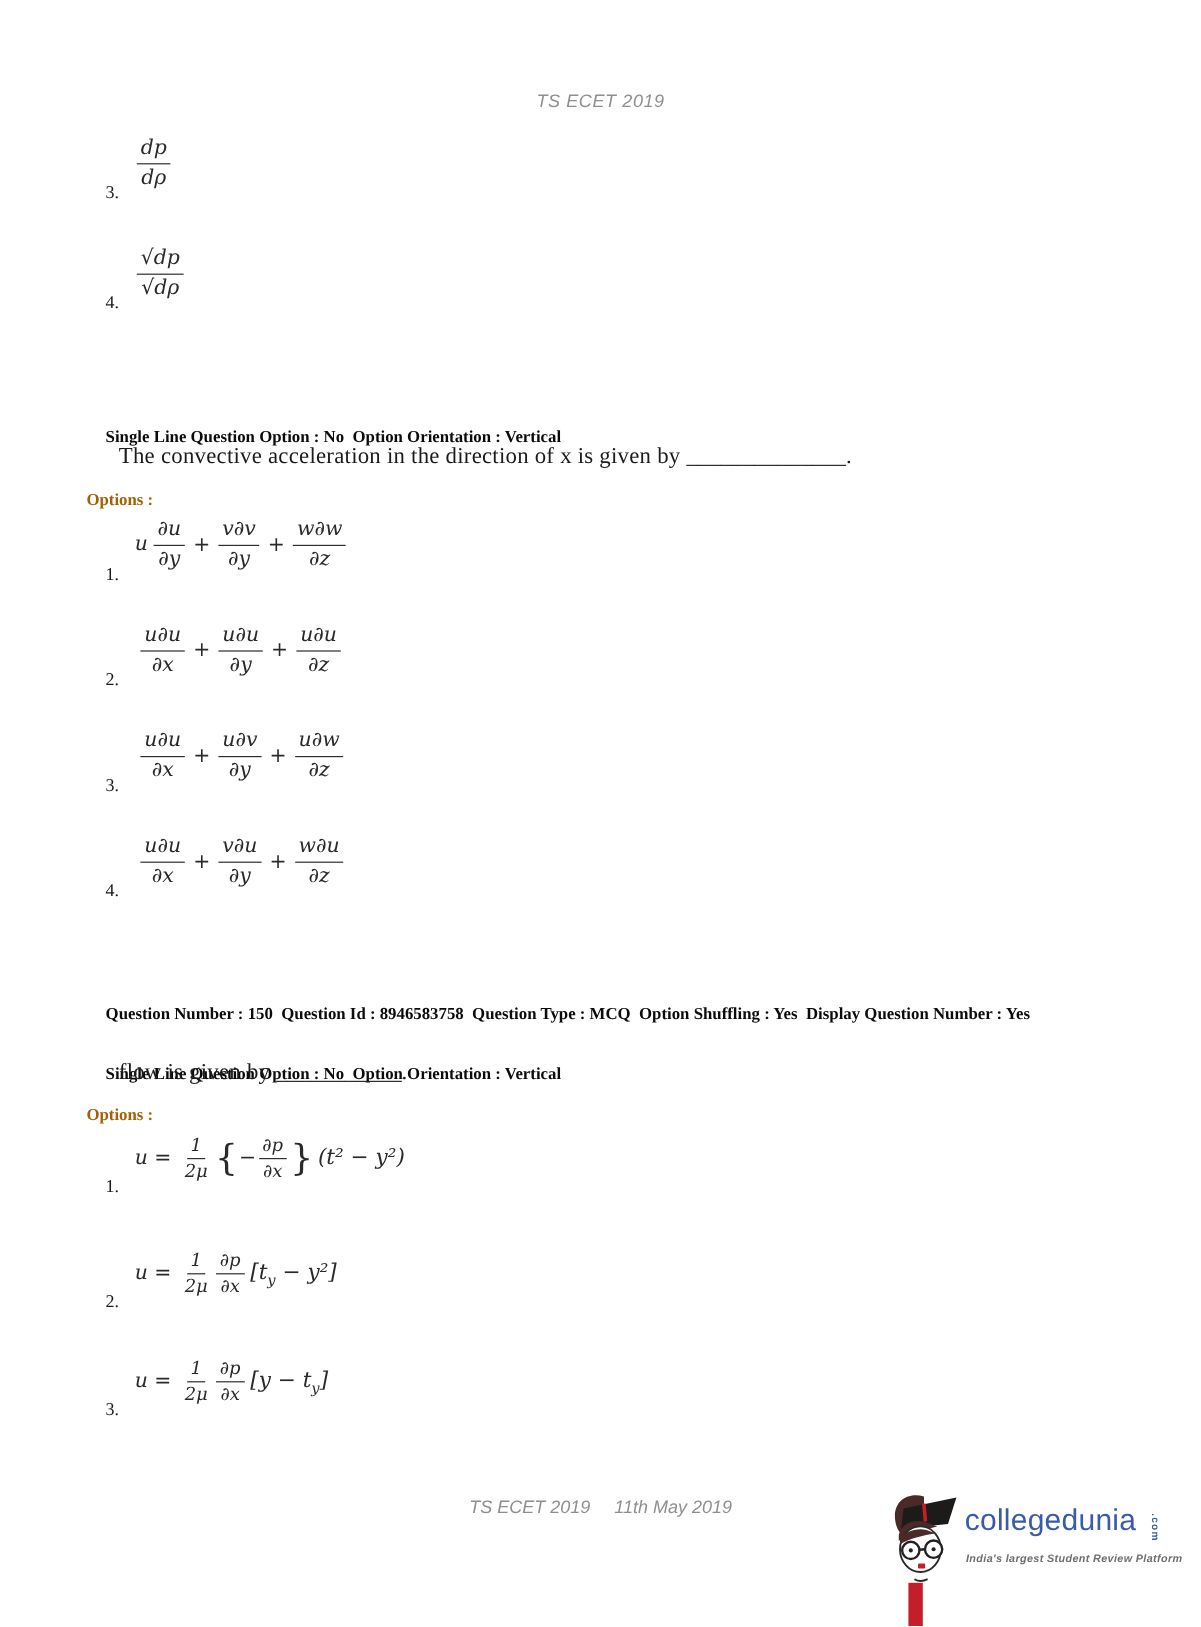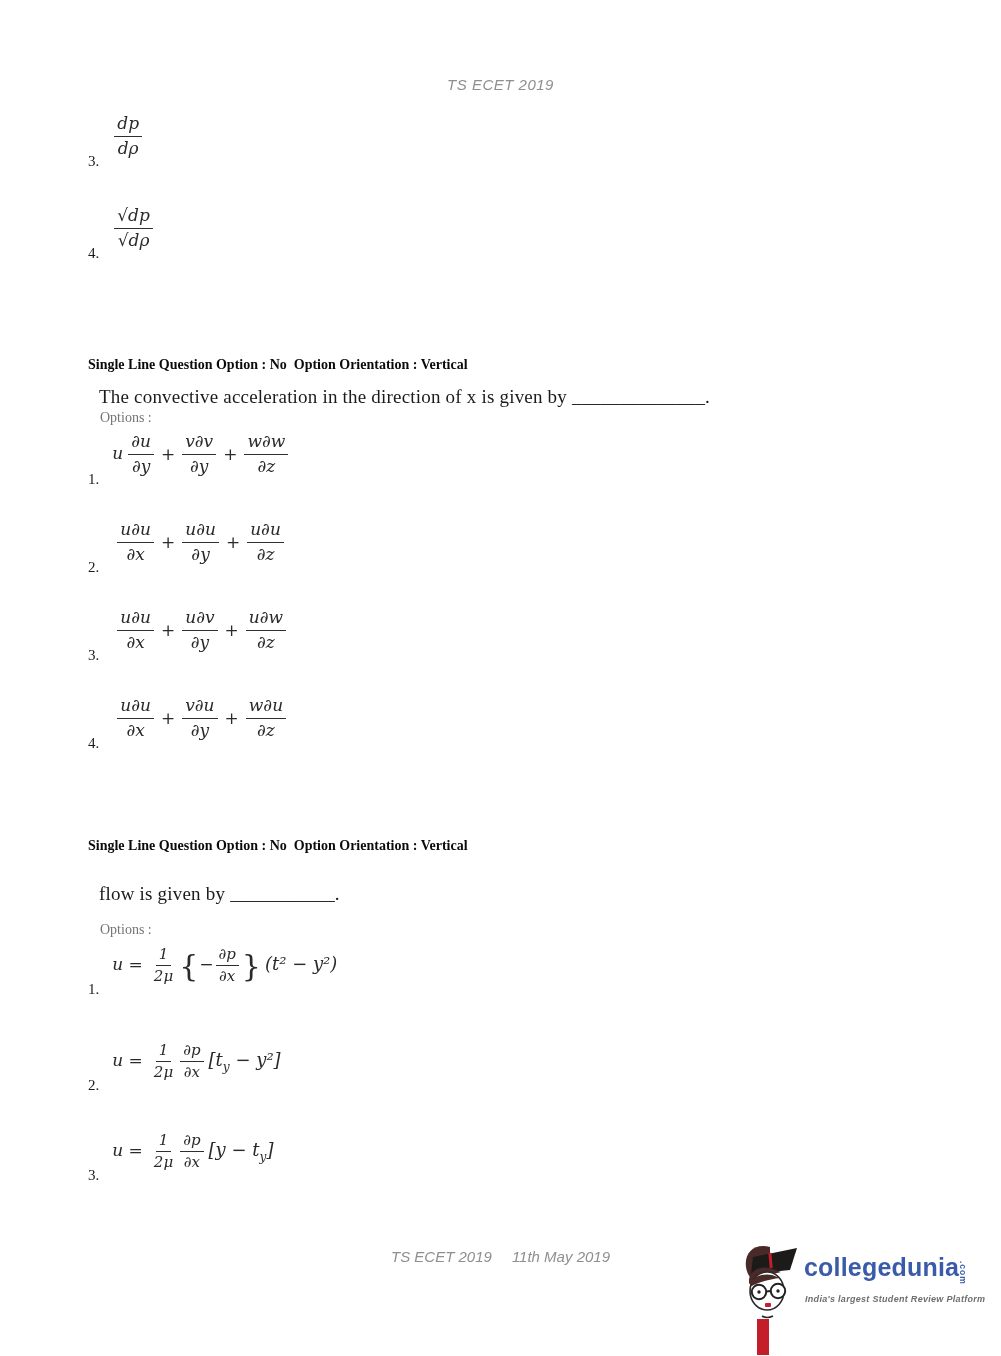--- a/index.html
+++ b/index.html
@@ -11,21 +11,21 @@
     font-family:"Liberation Sans",sans-serif;font-style:italic;font-size:15px;
     color:#8f8f8f;letter-spacing:.5px;}
 
   .meta{position:absolute;left:88px;width:820px;
     font-family:"Liberation Serif",serif;font-weight:bold;font-size:14px;
     color:#0b0b0b;line-height:16.5px;white-space:pre-wrap;}
 
   .qtext{position:absolute;left:99px;font-size:19px;color:#1b1b1b;letter-spacing:.2px;}
   .qtext .blank{letter-spacing:0;}
 
-  .opts-heading{position:absolute;left:100px;font-weight:normal;font-size:14px;color:#737373;}
+  .opts-heading{position:absolute;left:72px;font-weight:bold;font-size:14px;color:#a16207;}
 
   .opt-row{position:absolute;display:flex;align-items:flex-end;gap:13px;}
   .opt-label{font-size:15px;color:#1b1b1b;}
   .formula{font-family:"DejaVu Serif",serif;font-style:italic;font-size:17px;color:#2a2a2a;
     margin-bottom:12px;white-space:nowrap;}
   .frac{display:inline-flex;flex-direction:column;align-items:center;vertical-align:middle;
     margin:0 2px;line-height:1.15;}
   .frac .num{padding:0 3px 2px;border-bottom:1.5px solid #2e2e2e;}
   .frac .den{padding:2px 3px 0;}
   .frac.sm{font-size:15px;}
@@ -36,21 +36,21 @@
   .tail{margin-left:3px;font-size:18px;}
   sub{font-size:68%;}
 
   .page-footer{position:absolute;top:1248px;left:0;width:100%;text-align:center;
     font-family:"Liberation Sans",sans-serif;font-style:italic;font-size:15px;color:#8f8f8f;}
   .page-footer .sep{display:inline-block;width:20px;}
 
   .logo{position:absolute;left:740px;top:1241px;width:255px;height:115px;
     font-family:"Liberation Sans",sans-serif;}
   .logo .mascot{position:absolute;left:0;top:2px;}
-  .logo .brand{position:absolute;left:64px;top:12px;font-size:25px;font-weight:bold;
+  .logo .brand{position:absolute;left:64px;top:12px;font-size:25px;font-weight:normal;
     color:#3a5ba9;letter-spacing:.2px;}
   .logo .tld{position:absolute;left:218px;top:20px;writing-mode:vertical-rl;
     font-size:8.5px;color:#3a5ba9;font-weight:bold;letter-spacing:1px;}
   .logo .tagline{position:absolute;left:65px;top:53px;font-size:9px;font-weight:bold;
     color:#6e6e6e;letter-spacing:.3px;font-style:italic;}
   .logo .ribbon{position:absolute;left:17px;top:78px;width:12px;height:36px;background:#c41e2a;}
 </style>
 </head>
 <body>
 
@@ -70,21 +70,21 @@
     <span class="formula"><span class="frac">
           <span class="num">√dp</span>
           <span class="den">√dρ</span>
         </span></span>
   </div>
 
   <div class="meta" style="top:324px">
     <div>Single Line Question Option : No  Option Orientation : Vertical</div>
   </div>
 
-  <div class="qtext" style="top:386px"><span>The convective acceleration in the direction of x is given by </span><span class="blank">______________.</span></div>
+  <div class="qtext" style="top:370px"><span>The convective acceleration in the direction of x is given by </span><span class="blank">______________.</span></div>
 
   <div class="opts-heading" style="top:410px">Options :</div>
 
   <div class="opt-row" style="left:88px;top:432px">
     <span class="opt-label">1.</span>
     <span class="formula"><span class="lead">u</span><span class="frac">
           <span class="num">∂u</span>
           <span class="den">∂y</span>
         </span><span class="plus">+</span><span class="frac">
           <span class="num">v∂v</span>
@@ -131,20 +131,21 @@
         </span><span class="plus">+</span><span class="frac">
           <span class="num">v∂u</span>
           <span class="den">∂y</span>
         </span><span class="plus">+</span><span class="frac">
           <span class="num">w∂u</span>
           <span class="den">∂z</span>
         </span></span>
   </div>
 
   <div class="meta" style="top:805px">
+    <div>Question Number : 150  Question Id : 8946583758  Question Type : MCQ  Option Shuffling : Yes  Display Question Number : Yes</div>
     <div>Single Line Question Option : No  Option Orientation : Vertical</div>
   </div>
 
   <div class="qtext" style="top:883px"><span>flow is given by </span><span class="blank">___________.</span></div>
 
   <div class="opts-heading" style="top:922px">Options :</div>
 
   <div class="opt-row" style="left:88px;top:946px">
     <span class="opt-label">1.</span>
     <span class="formula"><span class="lhs">u =</span><span class="frac sm">

